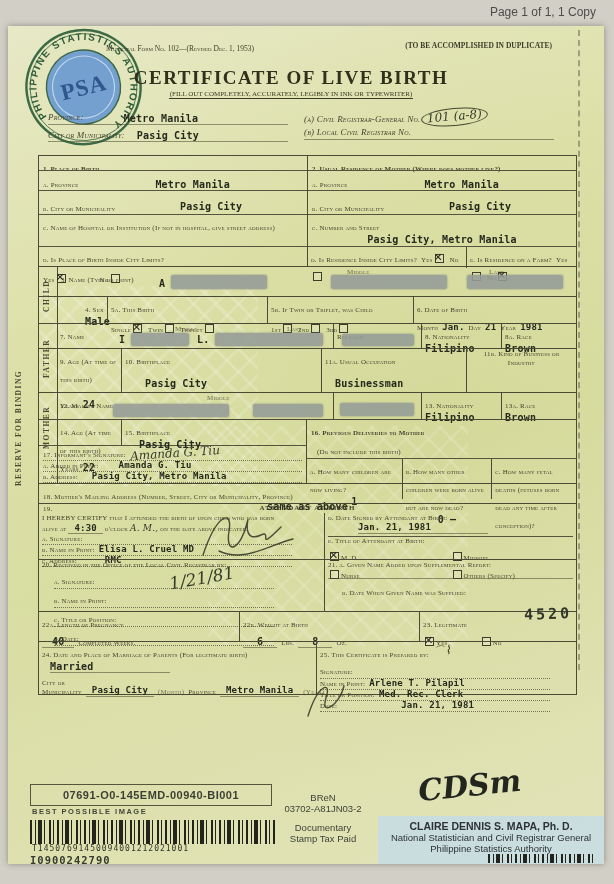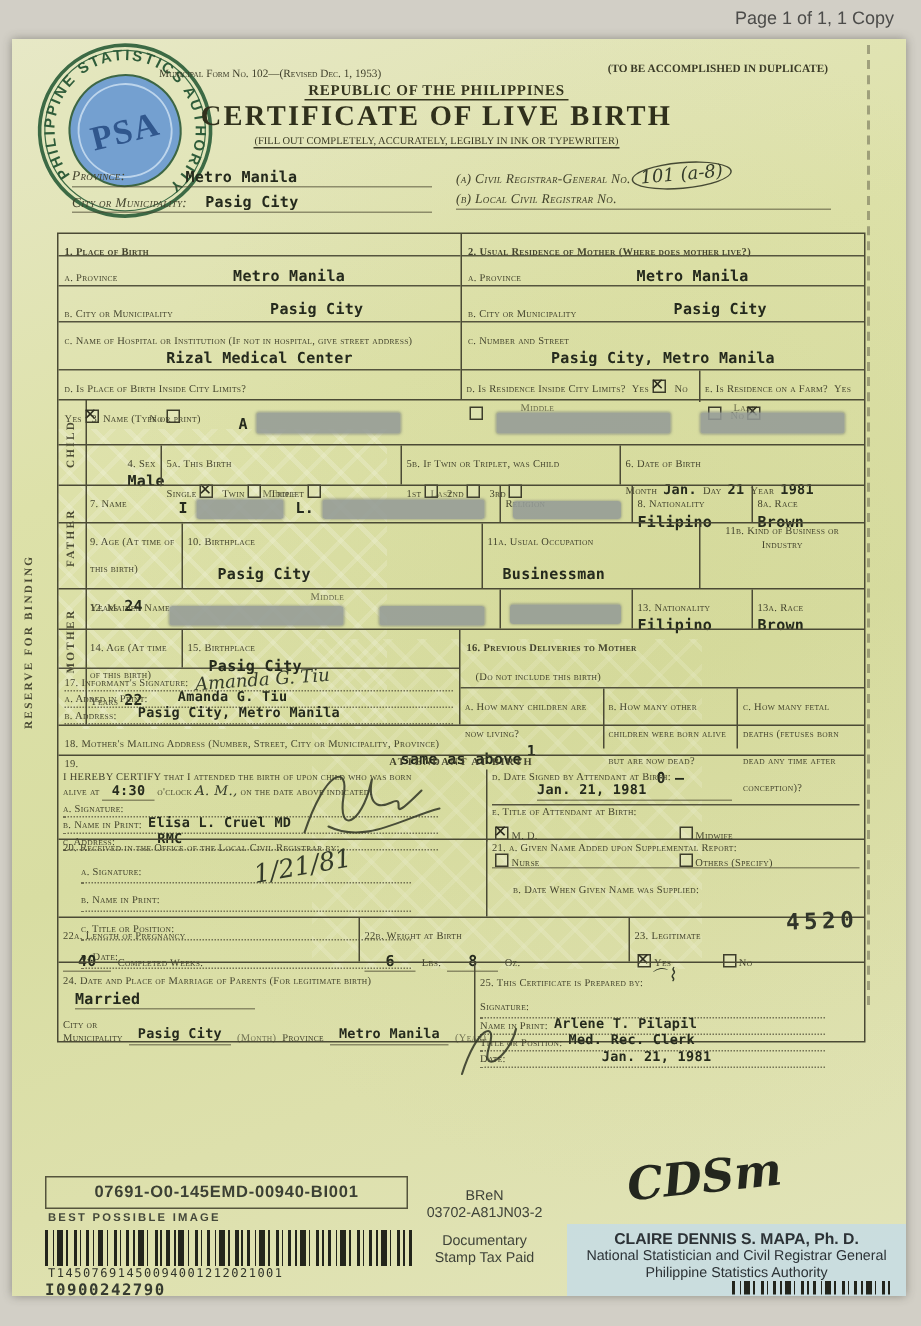--- a/index.html
+++ b/index.html
@@ -100,21 +100,20 @@
         <textPath href="#ringpath" startOffset="18%">PHILIPPINE STATISTICS AUTHORITY</textPath>
       </text>
       <circle cx="61" cy="61" r="37" fill="#6b9bd2" stroke="#2f5c3a" stroke-width="1.4" opacity=".92"></circle>
       <circle cx="61" cy="61" r="31" fill="none" stroke="#cfe2f2" stroke-width="1.2" opacity=".8"></circle>
       <text x="61" y="69" text-anchor="middle" font-family="Liberation Serif, serif" font-size="23" font-weight="bold" fill="#2a4f86" opacity=".9" letter-spacing="1">PSA</text>
     </svg>
   </div>
 
   <div class="abs" id="form-no">Municipal Form No. 102—(Revised Dec. 1, 1953)</div>
   <div class="abs" id="dup-note">(TO BE ACCOMPLISHED IN DUPLICATE)</div>
-  <div class="abs" id="republic"><span>REPUBLIC OF THE PHILIPPINES</span></div>
   <div class="abs" id="cert-title">CERTIFICATE OF LIVE BIRTH</div>
   <div class="abs" id="cert-sub"><span>(FILL OUT COMPLETELY, ACCURATELY, LEGIBLY IN INK OR TYPEWRITER)</span></div>
 
   <div class="abs" style="left:40px;top:86px;width:240px;">
     <div class="regline uline">
         <span class="lbl">Province:</span>
       <span class="val" style="margin-left:40px;">Metro Manila</span>
       </div>
     <div class="regline uline" style="margin-top:5px;">
         <span class="lbl">City or Municipality:</span>
@@ -145,21 +144,21 @@
         <div style="height:12px;padding:1px 4px;"><span class="lbl" style="font-weight:bold;">1. Place of Birth</span></div>
         <div class="sub flexv" style="height:20px;padding:0 4px;">
             <span class="lbl">a. Province</span>
           <span class="val" style="margin:0 auto;">Metro Manila</span>
           </div>
         <div class="sub flexv" style="height:24px;padding:0 4px;">
             <span class="lbl">b. City or Municipality</span>
           <span class="val" style="margin:0 auto 2px;">Pasig City</span>
           </div>
         <div class="sub" style="height:32px;padding:1px 4px;"><span class="lbl">c. Name of Hospital or Institution (If not in hospital, give street address)</span>
-          <div class="val center">Rizal Medical Center</div></div>
+          </div>
         <div class="sub" style="height:22px;padding:1px 4px;"><span class="lbl">d. Is Place of Birth Inside City Limits?</span>
           <div style="margin-top:2px;"><span class="lbl">Yes</span><span class="cb on"></span>
           <span class="lbl" style="margin-left:28px;">No</span><span class="cb"></span></div></div>
       </div>
       <div class="cell" style="width:269px;padding:0;">
         <div style="height:12px;padding:1px 4px;"><span class="lbl" style="font-weight:bold;">2. Usual Residence of Mother (Where does mother live?)</span></div>
         <div class="sub flexv" style="height:20px;padding:0 4px;">
             <span class="lbl">a. Province</span>
           <span class="val" style="margin:0 auto;">Metro Manila</span>
           </div>

